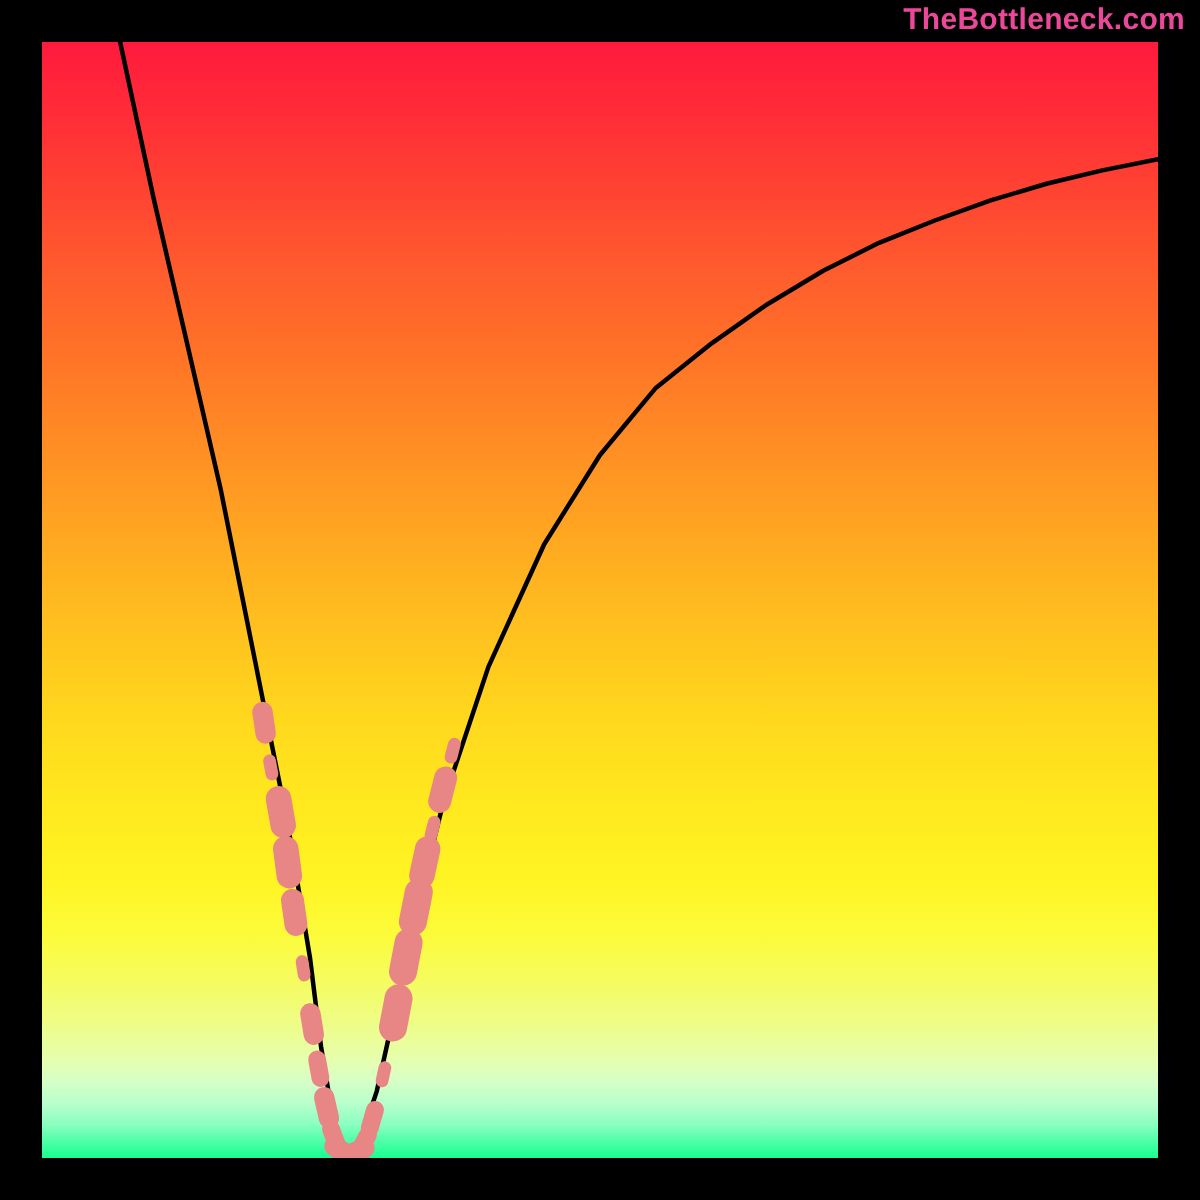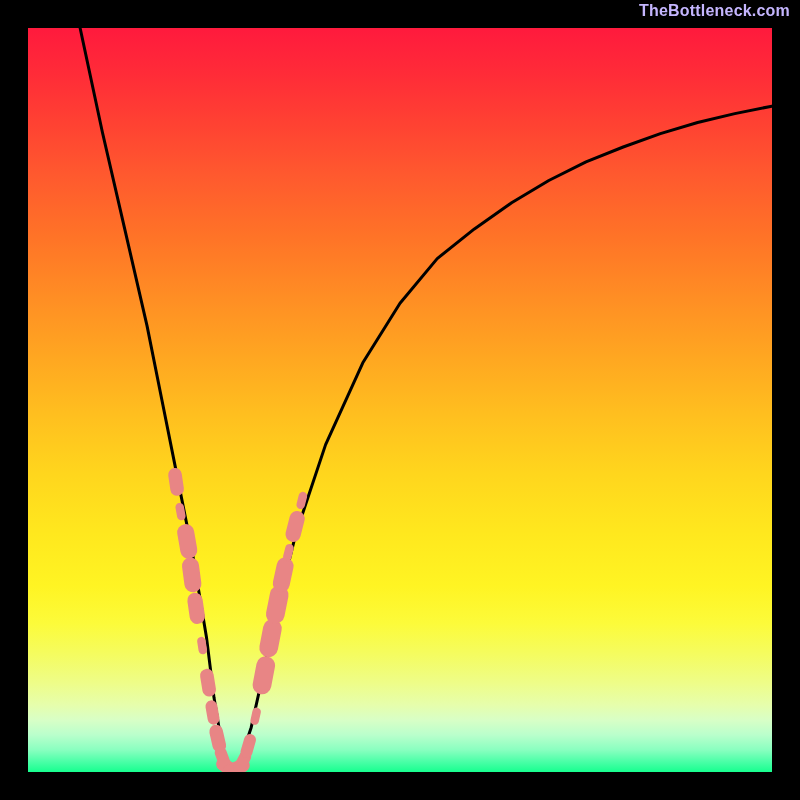--- a/index.html
+++ b/index.html
@@ -51,22 +51,22 @@
       #baffcc 95%,
       #8affc0 97%,
       #4fffa9 98.5%,
       #17ff8f 100%
     );
   }
   .watermark {
     position: absolute;
     top: 2px;
     right: 10px;
-    color: #c4b5fd;
-    font-size: 16px;
+    color: #ec4899;
+    font-size: 20px;
     font-weight: 600;
     letter-spacing: 0.2px;
     user-select: none;
   }
   svg.curves {
     position: absolute;
     inset: 0;
   }
 </style>
 </head>

